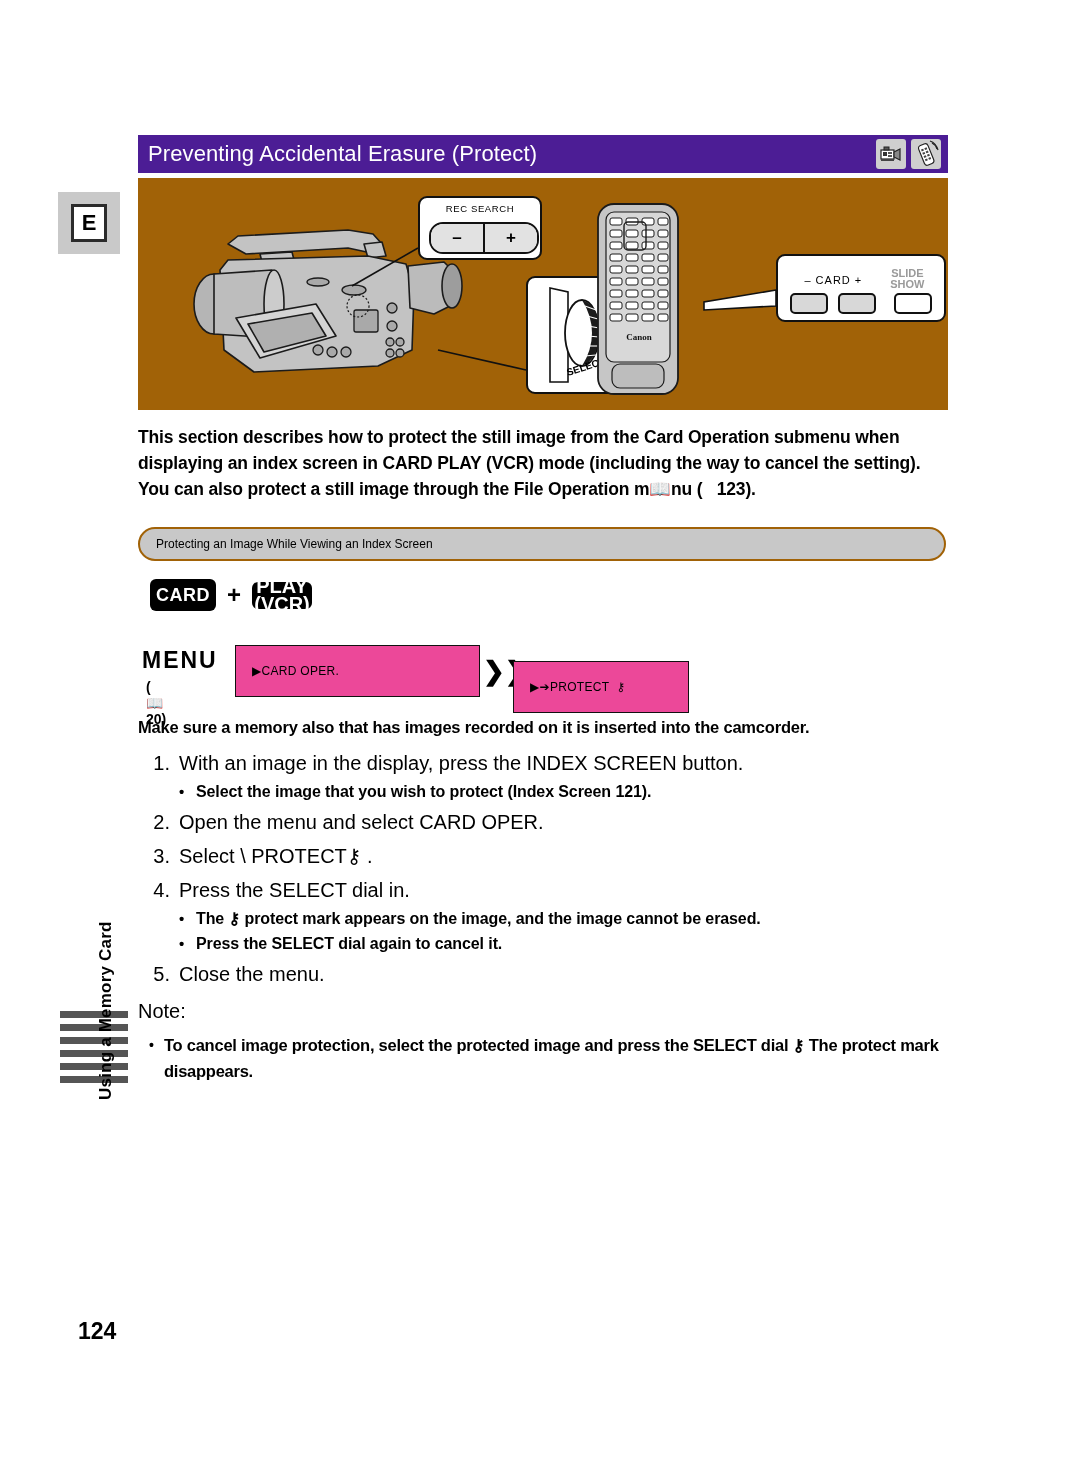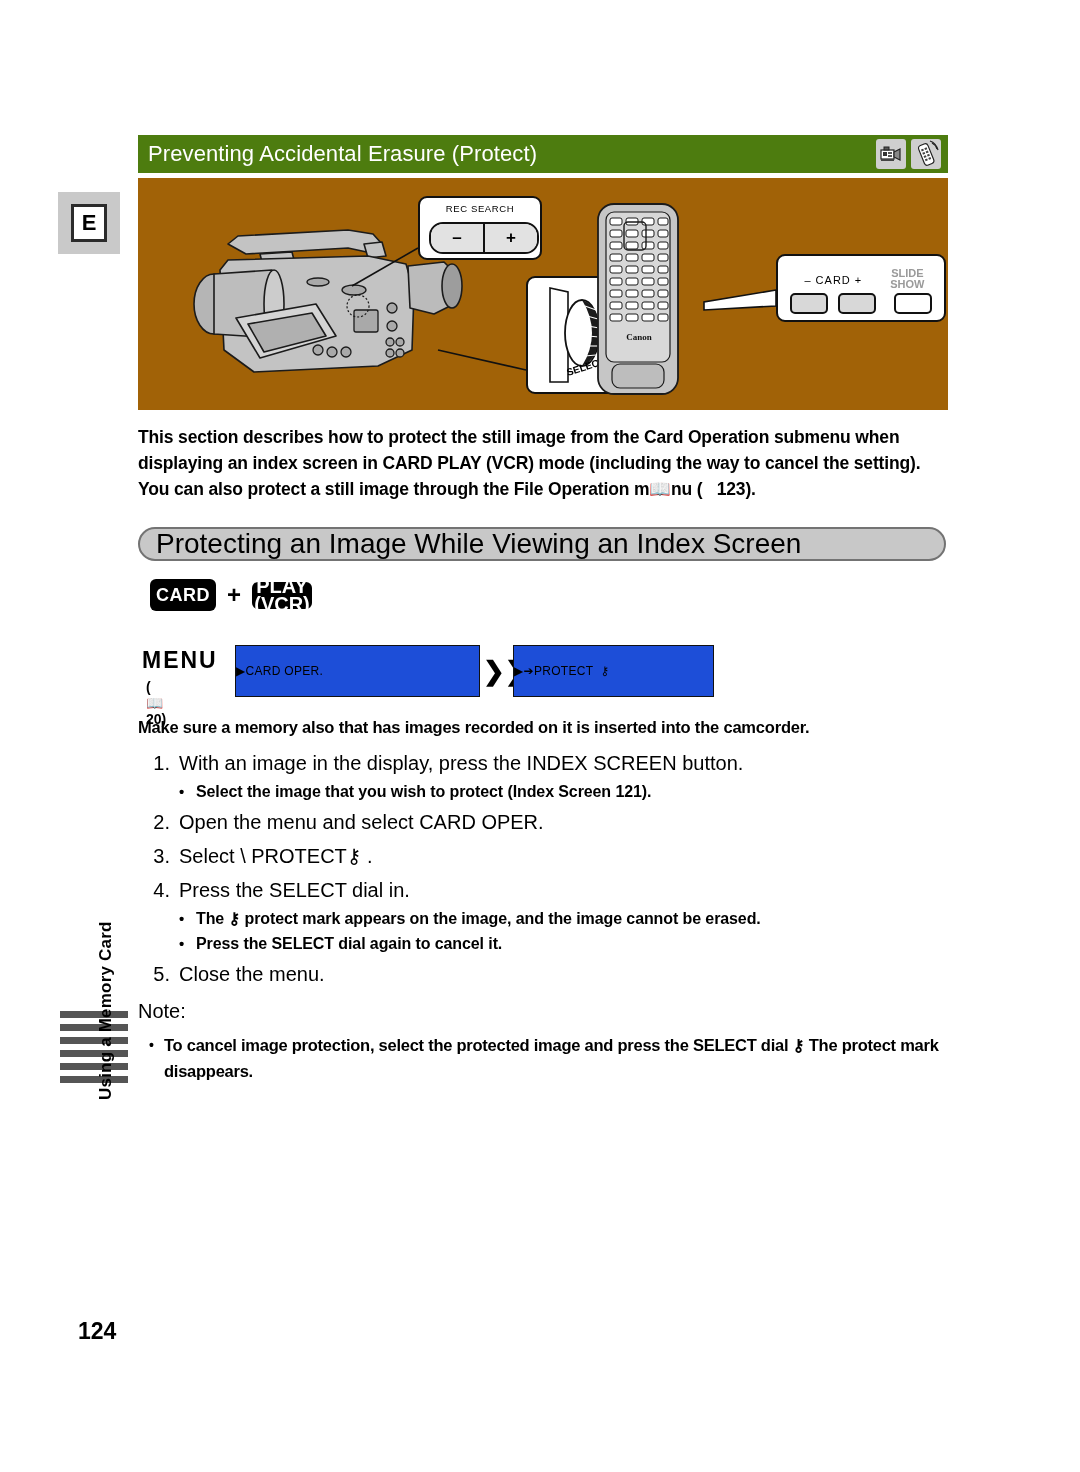--- a/index.html
+++ b/index.html
@@ -81,21 +81,21 @@
     width: 810px;
   }
 
   
   .title-bar {
     position: absolute;
     left: 0;
     top: 135px;
     width: 810px;
     height: 38px;
-    background: #4d7c0f;
+    background: #4c1d95;
     display: flex;
     align-items: center;
   }
   .title-bar .title-text {
     color: #fff;
     font-size: 22px;
     padding-left: 10px;
     flex: 1;
     letter-spacing: .1px;
   }
@@ -168,47 +168,47 @@
   
   .intro {
     position: absolute; left: 0; top: 424px; width: 812px;
     font-size: 17.5px; font-weight: bold; line-height: 26px;
     letter-spacing: -0.15px;
   }
 
   
   .subhead {
     position: absolute; left: 0; top: 527px; width: 808px; height: 34px;
-    background: #c8c8c8; border: 2px solid #737373; border-radius: 17px;
+    background: #c8c8c8; border: 2px solid #a16207; border-radius: 17px;
     box-sizing: border-box; display: flex; align-items: center;
-    padding-left: 16px; font-size: 28px;
+    padding-left: 16px; font-size: 12px;
   }
 
   
   .badges { position: absolute; left: 12px; top: 579px; display: flex; align-items: center; gap: 11px; }
   .badge {
     background: #000; color: #fff; border-radius: 6px;
     font-weight: bold; display: flex; flex-direction: column;
     align-items: center; justify-content: center;
   }
   .badge.card { width: 66px; height: 32px; font-size: 18px; letter-spacing: .5px;}
   .badge.play { width: 60px; height: 27px; font-size: 20px; line-height: 18px; }
   .plus { font-size: 24px; font-weight: bold; }
 
   
   .menu-block { position: absolute; left: 0; top: 645px; }
   .menu-word { position: absolute; left: 4px; top: 2px; font-size: 23px; font-weight: bold; letter-spacing: 2px; }
   .menu-page { position: absolute; left: 8px; top: 34px; font-size: 14px; font-weight: bold; }
   .menu-box {
-    position: absolute; border: 1.5px solid #111; background: #1d4ed8;
+    position: absolute; border: 1.5px solid #111; background: #ec4899;
     box-sizing: border-box; display: flex; align-items: center;
-    padding-left: 0; font-size: 12px; letter-spacing: .3px;
+    padding-left: 16px; font-size: 12px; letter-spacing: .3px;
   }
   .menu-box.b1 { left: 97px; top: 0px; width: 245px; height: 52px; }
-  .menu-box.b2 { left: 375px; top: 0px; width: 201px; height: 52px; }
+  .menu-box.b2 { left: 375px; top: 16px; width: 176px; height: 52px; }
   .menu-arrow { position: absolute; left: 345px; top: 14px; font-size: 26px; font-weight: bold; line-height: 24px;}
 
   
   .makesure {
     position: absolute; left: 0; top: 718px; width: 815px;
     font-size: 16.5px; font-weight: bold; letter-spacing: -0.2px;
   }
   .steps { position: absolute; left: 0; top: 745px; width: 812px; }
   .step { display: flex; font-size: 20px; line-height: 32px; margin-top: 2px; }
   .step .num { width: 32px; text-align: right; padding-right: 9px; flex: none; }

